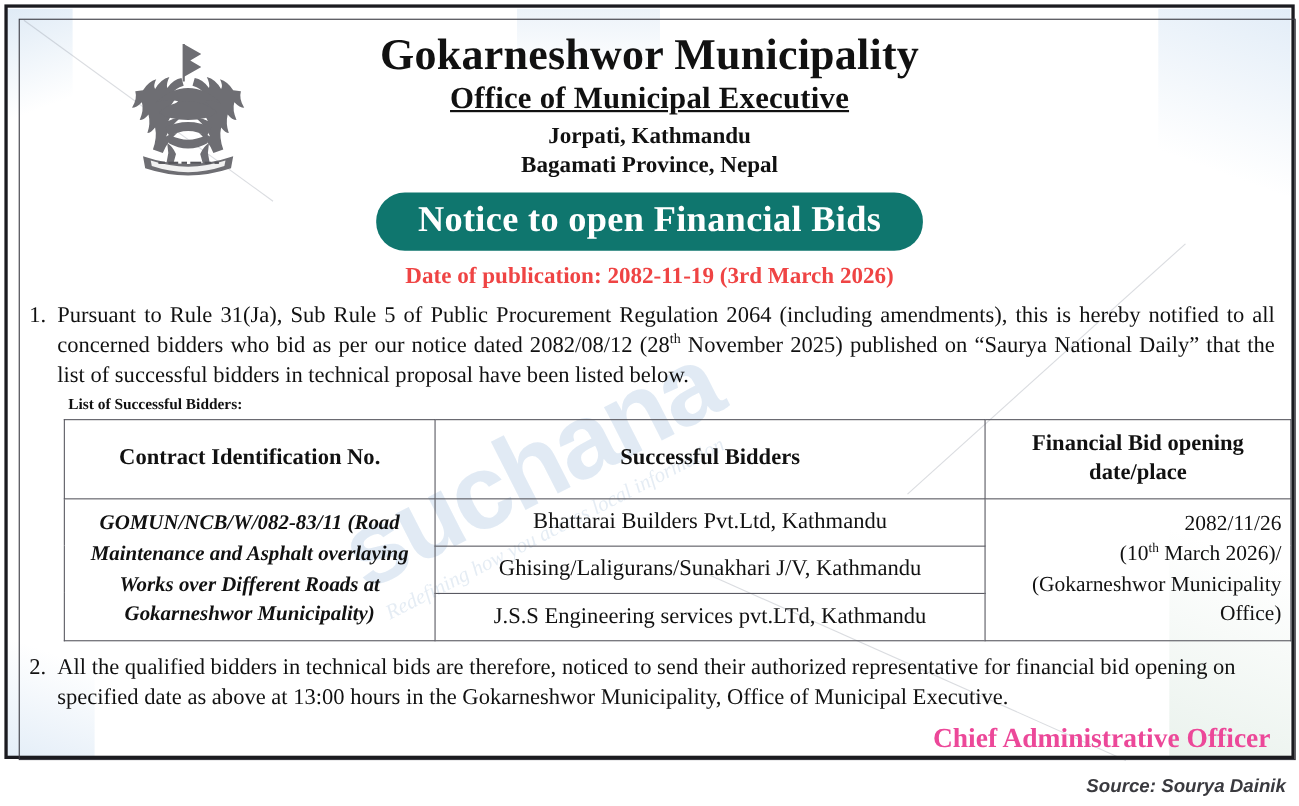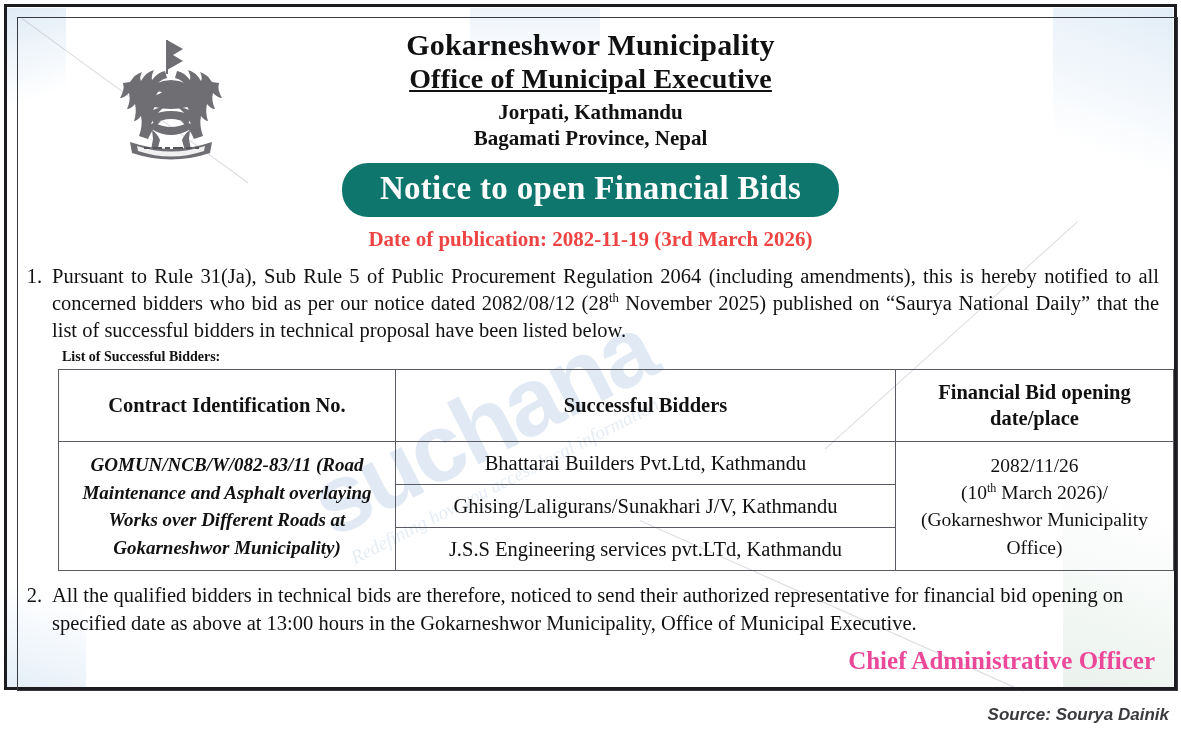--- a/index.html
+++ b/index.html
@@ -104,21 +104,21 @@
     left: 88px; top: 18px;
     width: 142px; height: 142px;
   }
 
   
   .head {
     text-align: center;
     padding-top: 12px;
   }
   .org-line1 {
-    font-size: 30px;
+    font-size: 40px;
     font-weight: 700;
     letter-spacing: .2px;
     line-height: 1.12;
     color: #111;
   }
   .org-line2 {
     font-size: 28px;
     font-weight: 700;
     letter-spacing: .2px;
     line-height: 1.12;
@@ -230,21 +230,21 @@
     vertical-align: middle;
   }
   td.bidder-cell {
     font-size: 20.5px;
     text-align: center;
     vertical-align: middle;
     height: 43px;
   }
   td.date-cell {
     font-size: 19.5px;
-    text-align: center;
+    text-align: right;
     line-height: 1.4;
     vertical-align: middle;
   }
 
   
   .signature {
     text-align: right;
     font-size: 25px;
     font-weight: 700;
     margin-top: 10px;

